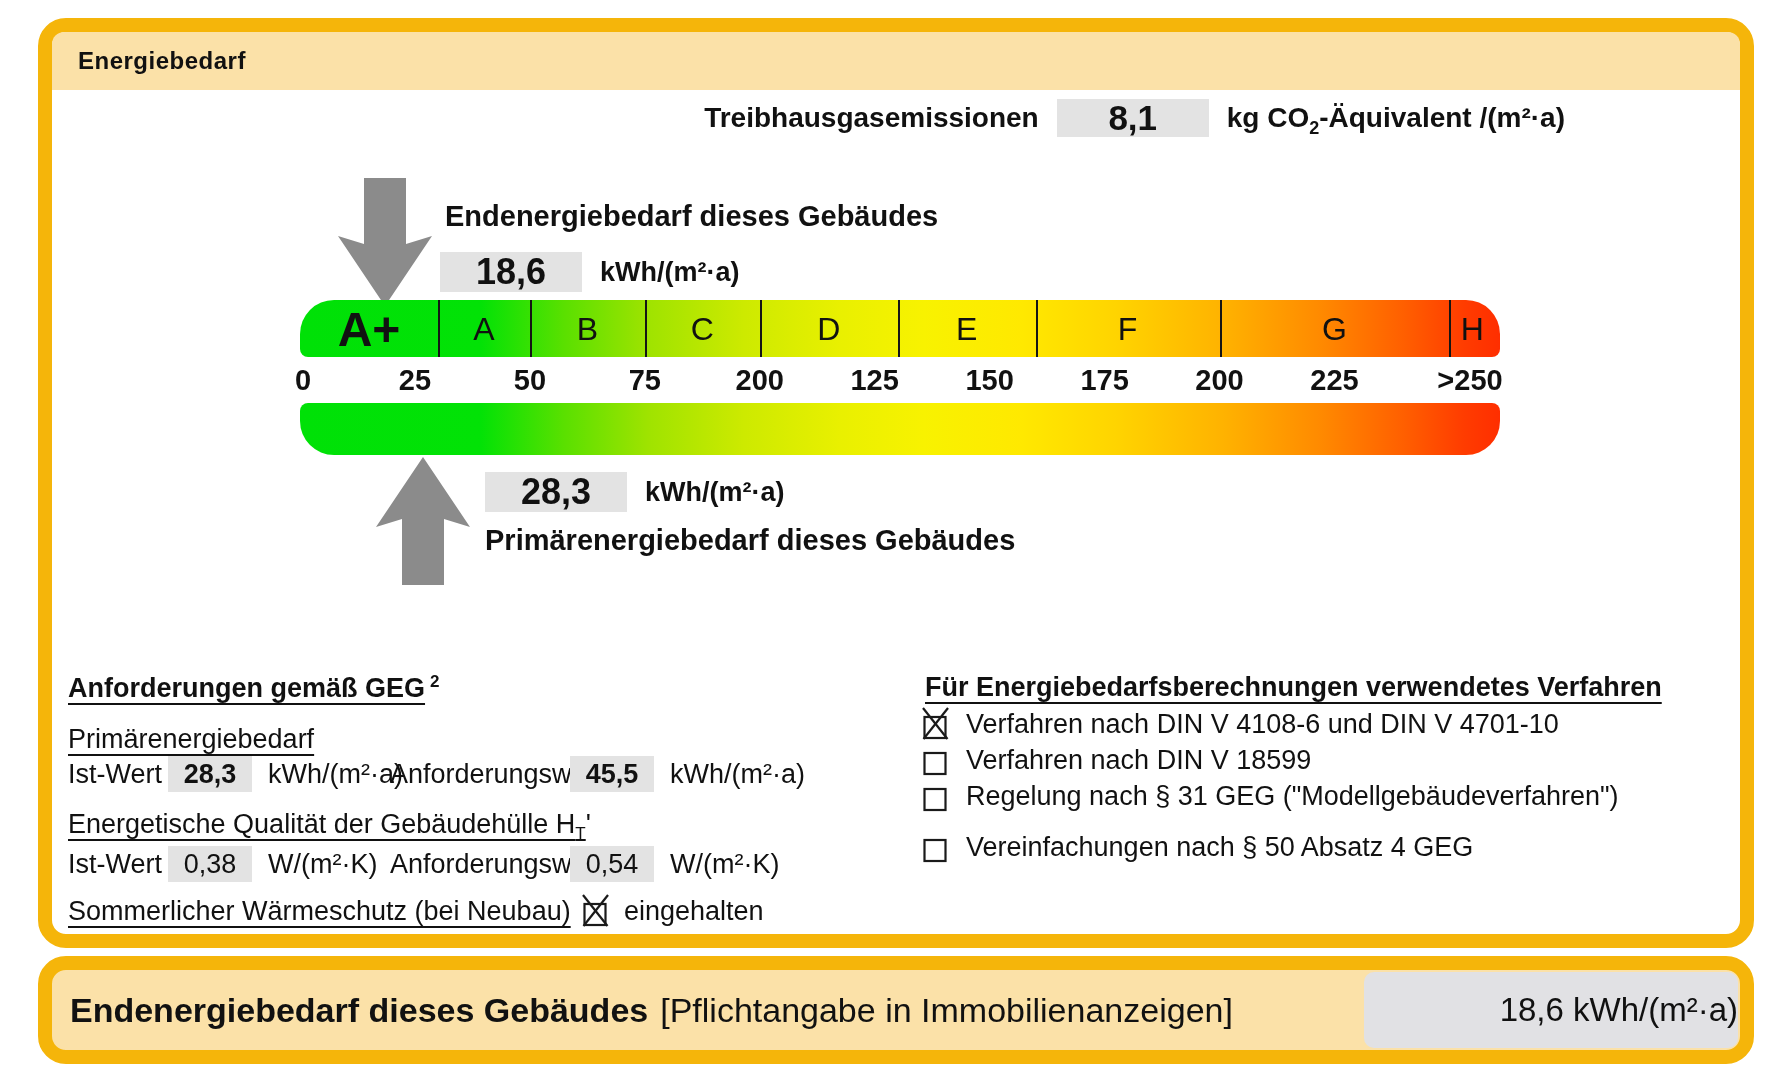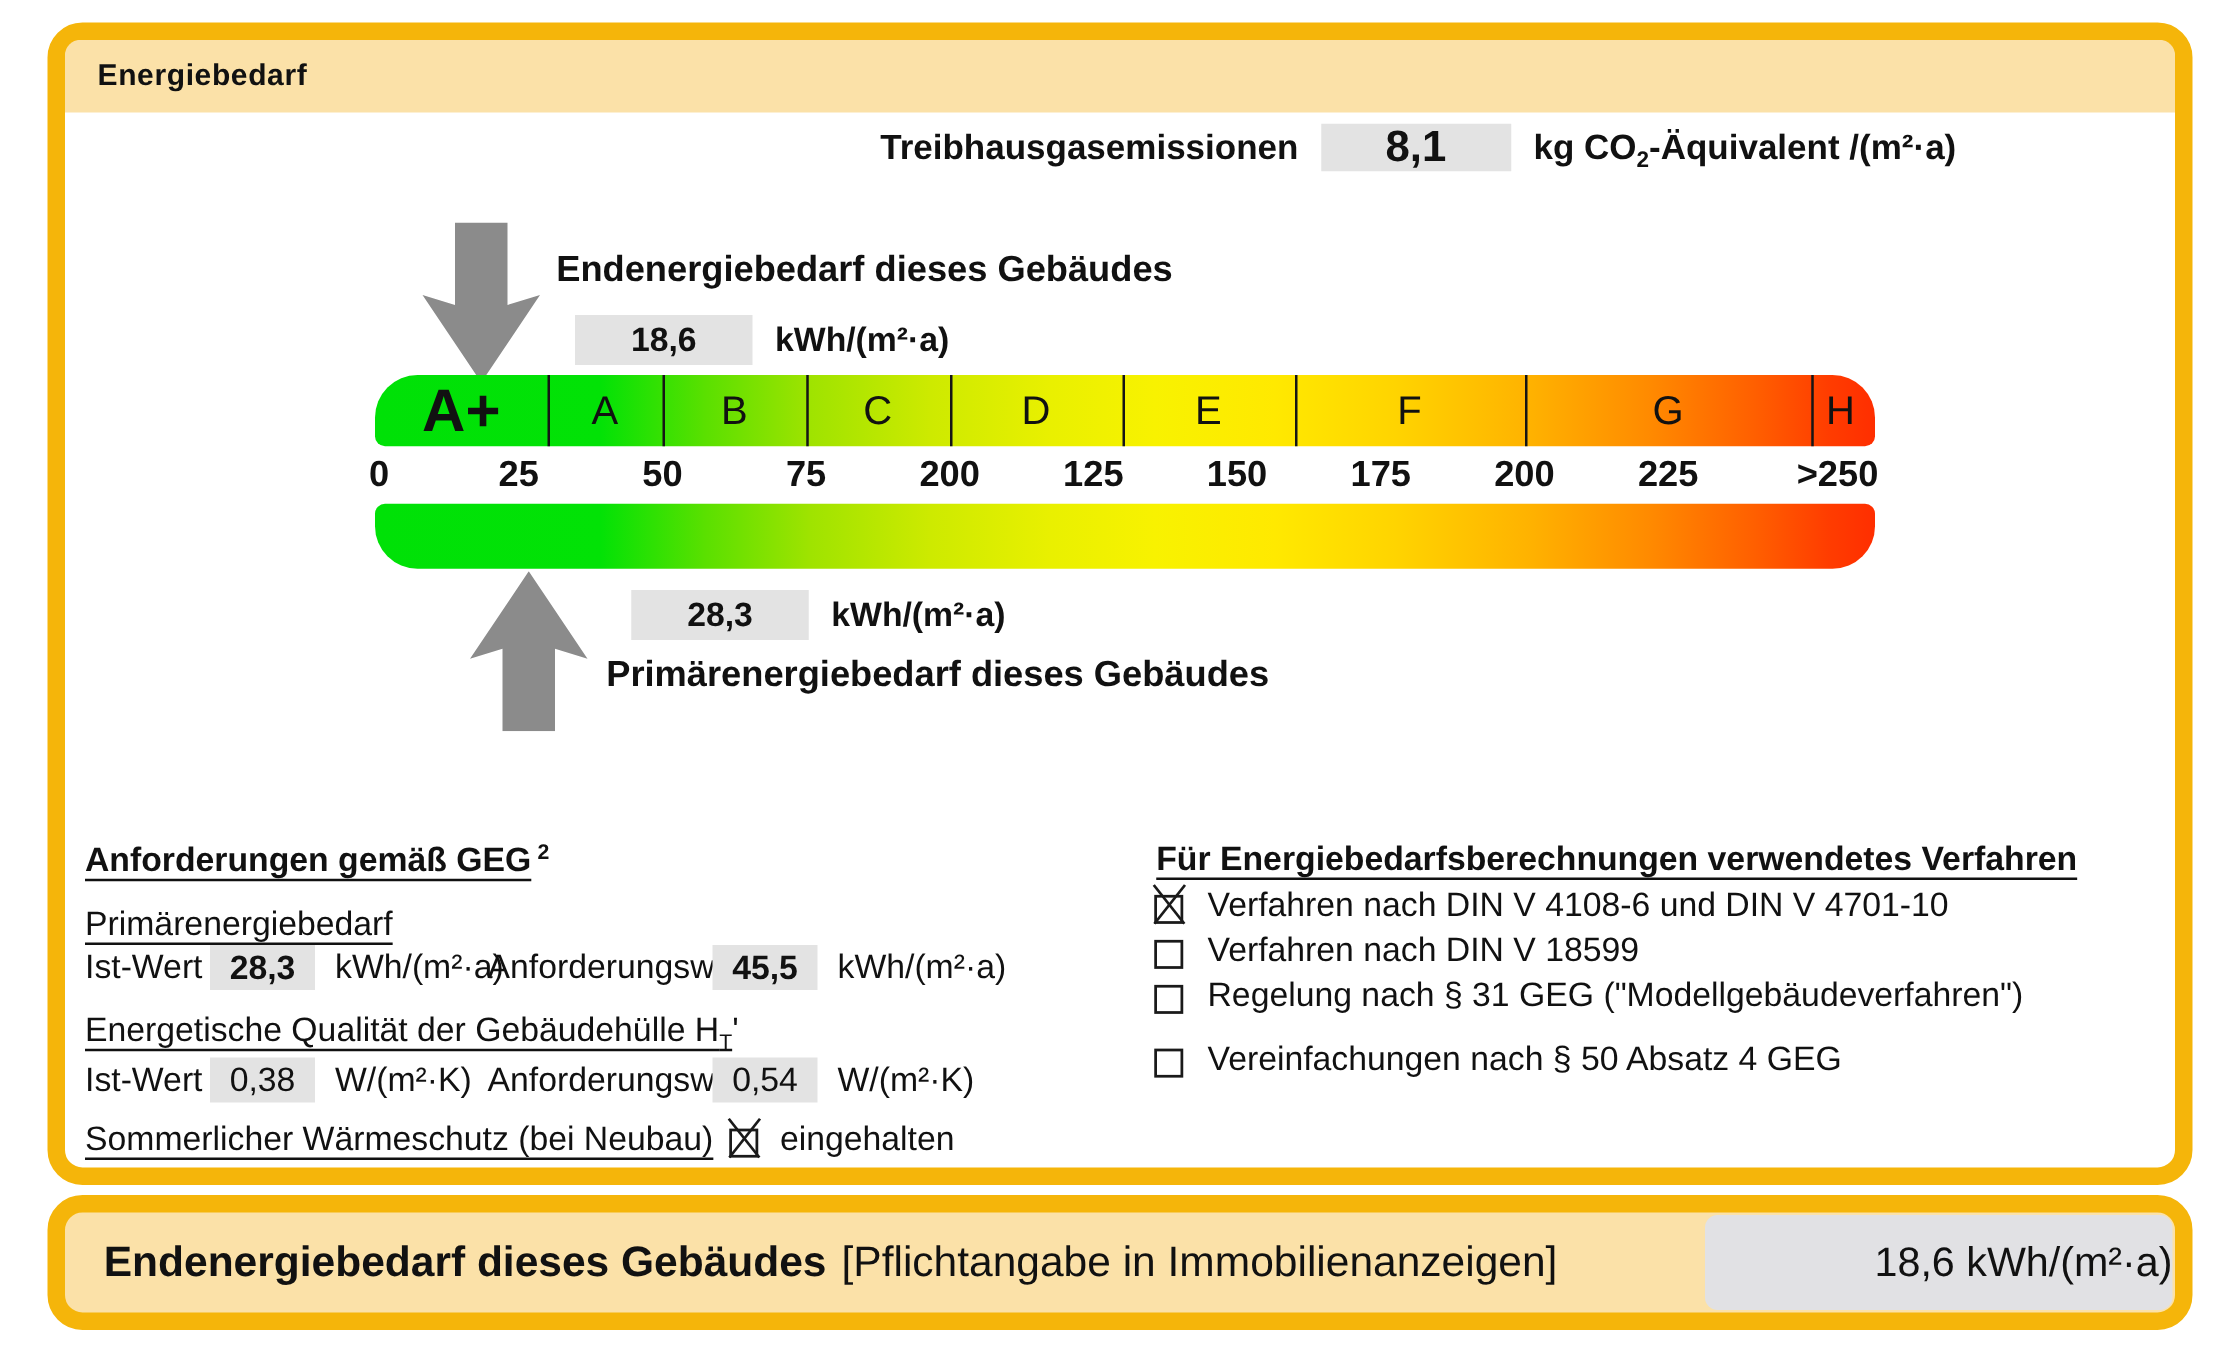--- a/index.html
+++ b/index.html
@@ -33,21 +33,21 @@
   .arrow{position:absolute;width:96px;height:128px;}
   .arrow svg{display:block;width:100%;height:100%;}
   .arrow-down{left:285px;top:146px;}
   .arrow-up{left:323px;top:425px;}
 
   
   .end-label{position:absolute;left:393px;top:168px;font-size:29px;font-weight:bold;}
   .val-row{position:absolute;display:flex;align-items:center;gap:18px;font-size:27px;font-weight:bold;}
   .end-val{left:388px;top:220px;}
   .prim-val{left:433px;top:440px;}
-  .val-row .valbox{width:142px;height:40px;font-size:27px;margin-left:20px;}
+  .val-row .valbox{width:142px;height:40px;font-size:36px;}
   .prim-label{position:absolute;left:433px;top:492px;font-size:29px;font-weight:bold;}
 
   
   .scale{position:absolute;left:248px;top:268px;width:1200px;}
   .band{
     width:100%;
     background:linear-gradient(90deg,
       #00e107 0%,#02e206 15%,#5ae000 22%,#9fe300 29%,#cdea00 37%,
       #e9f000 45%,#f8f200 52%,#ffe900 60%,#ffd400 68%,#ffb200 77%,
       #ff8a00 85%,#ff5f00 92%,#ff3c00 97%,#ff2e00 100%);
@@ -103,21 +103,21 @@
   .methods-heading{position:absolute;left:873px;top:640px;font-size:27px;}
   .m-item{position:absolute;left:868px;height:32px;display:flex;align-items:center;gap:16px;font-size:27px;}
   .mi-0{top:676px;}.mi-1{top:712px;}.mi-2{top:748px;}.mi-3{top:799px;}
 
   
   .footer-banner{
     position:absolute;left:38px;top:956px;width:1716px;height:108px;
     background:#FBE1A8;border:14px solid #F5B50A;border-radius:28px;box-sizing:border-box;
   }
   .footer-inner{position:absolute;inset:0;display:flex;align-items:center;}
-  .footer-text{padding-left:18px;font-size:34px;white-space:nowrap;margin-left:13px;}
+  .footer-text{padding-left:18px;font-size:34px;white-space:nowrap;}
   .footer-text .t{font-weight:bold;}
   .footer-text .n{font-weight:normal;margin-left:12px;}
   .footer-valbox{
     position:absolute;right:2px;top:2px;bottom:2px;width:374px;
     background:#E1E1E4;border-radius:10px;display:flex;align-items:center;justify-content:flex-end;
     box-sizing:border-box;font-size:33px;
   }
 </style>
 </head>
 <body>

